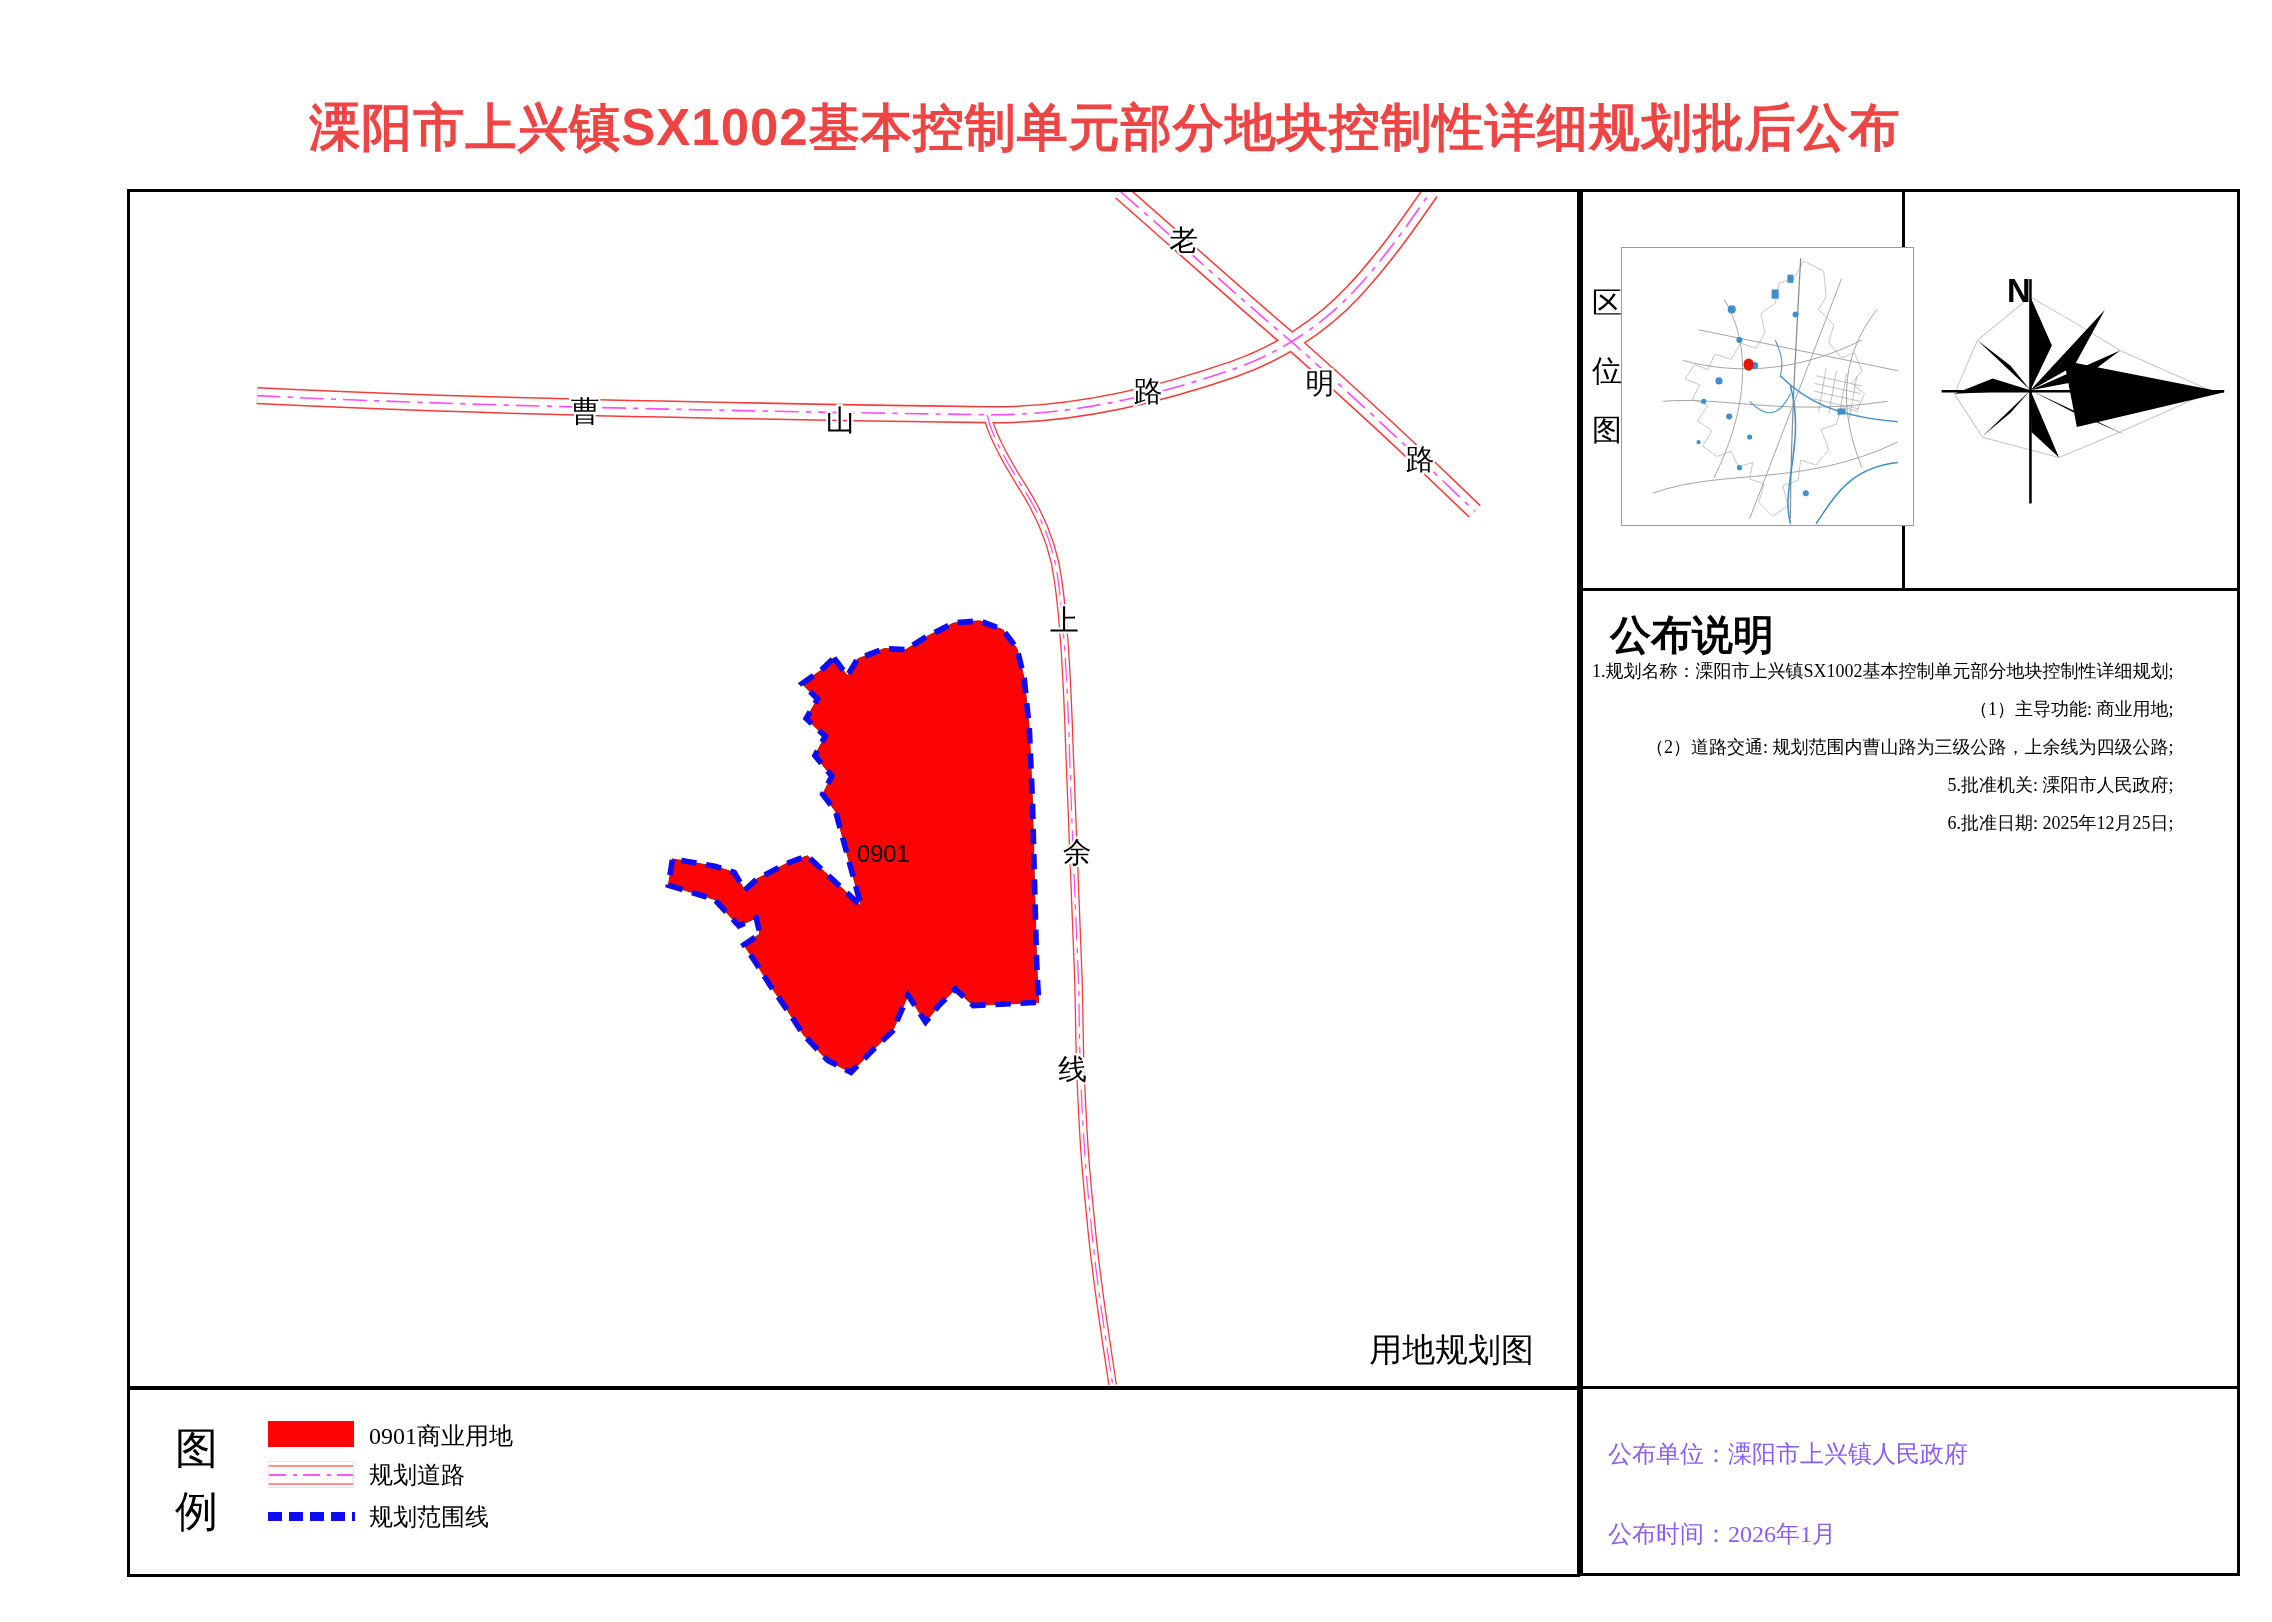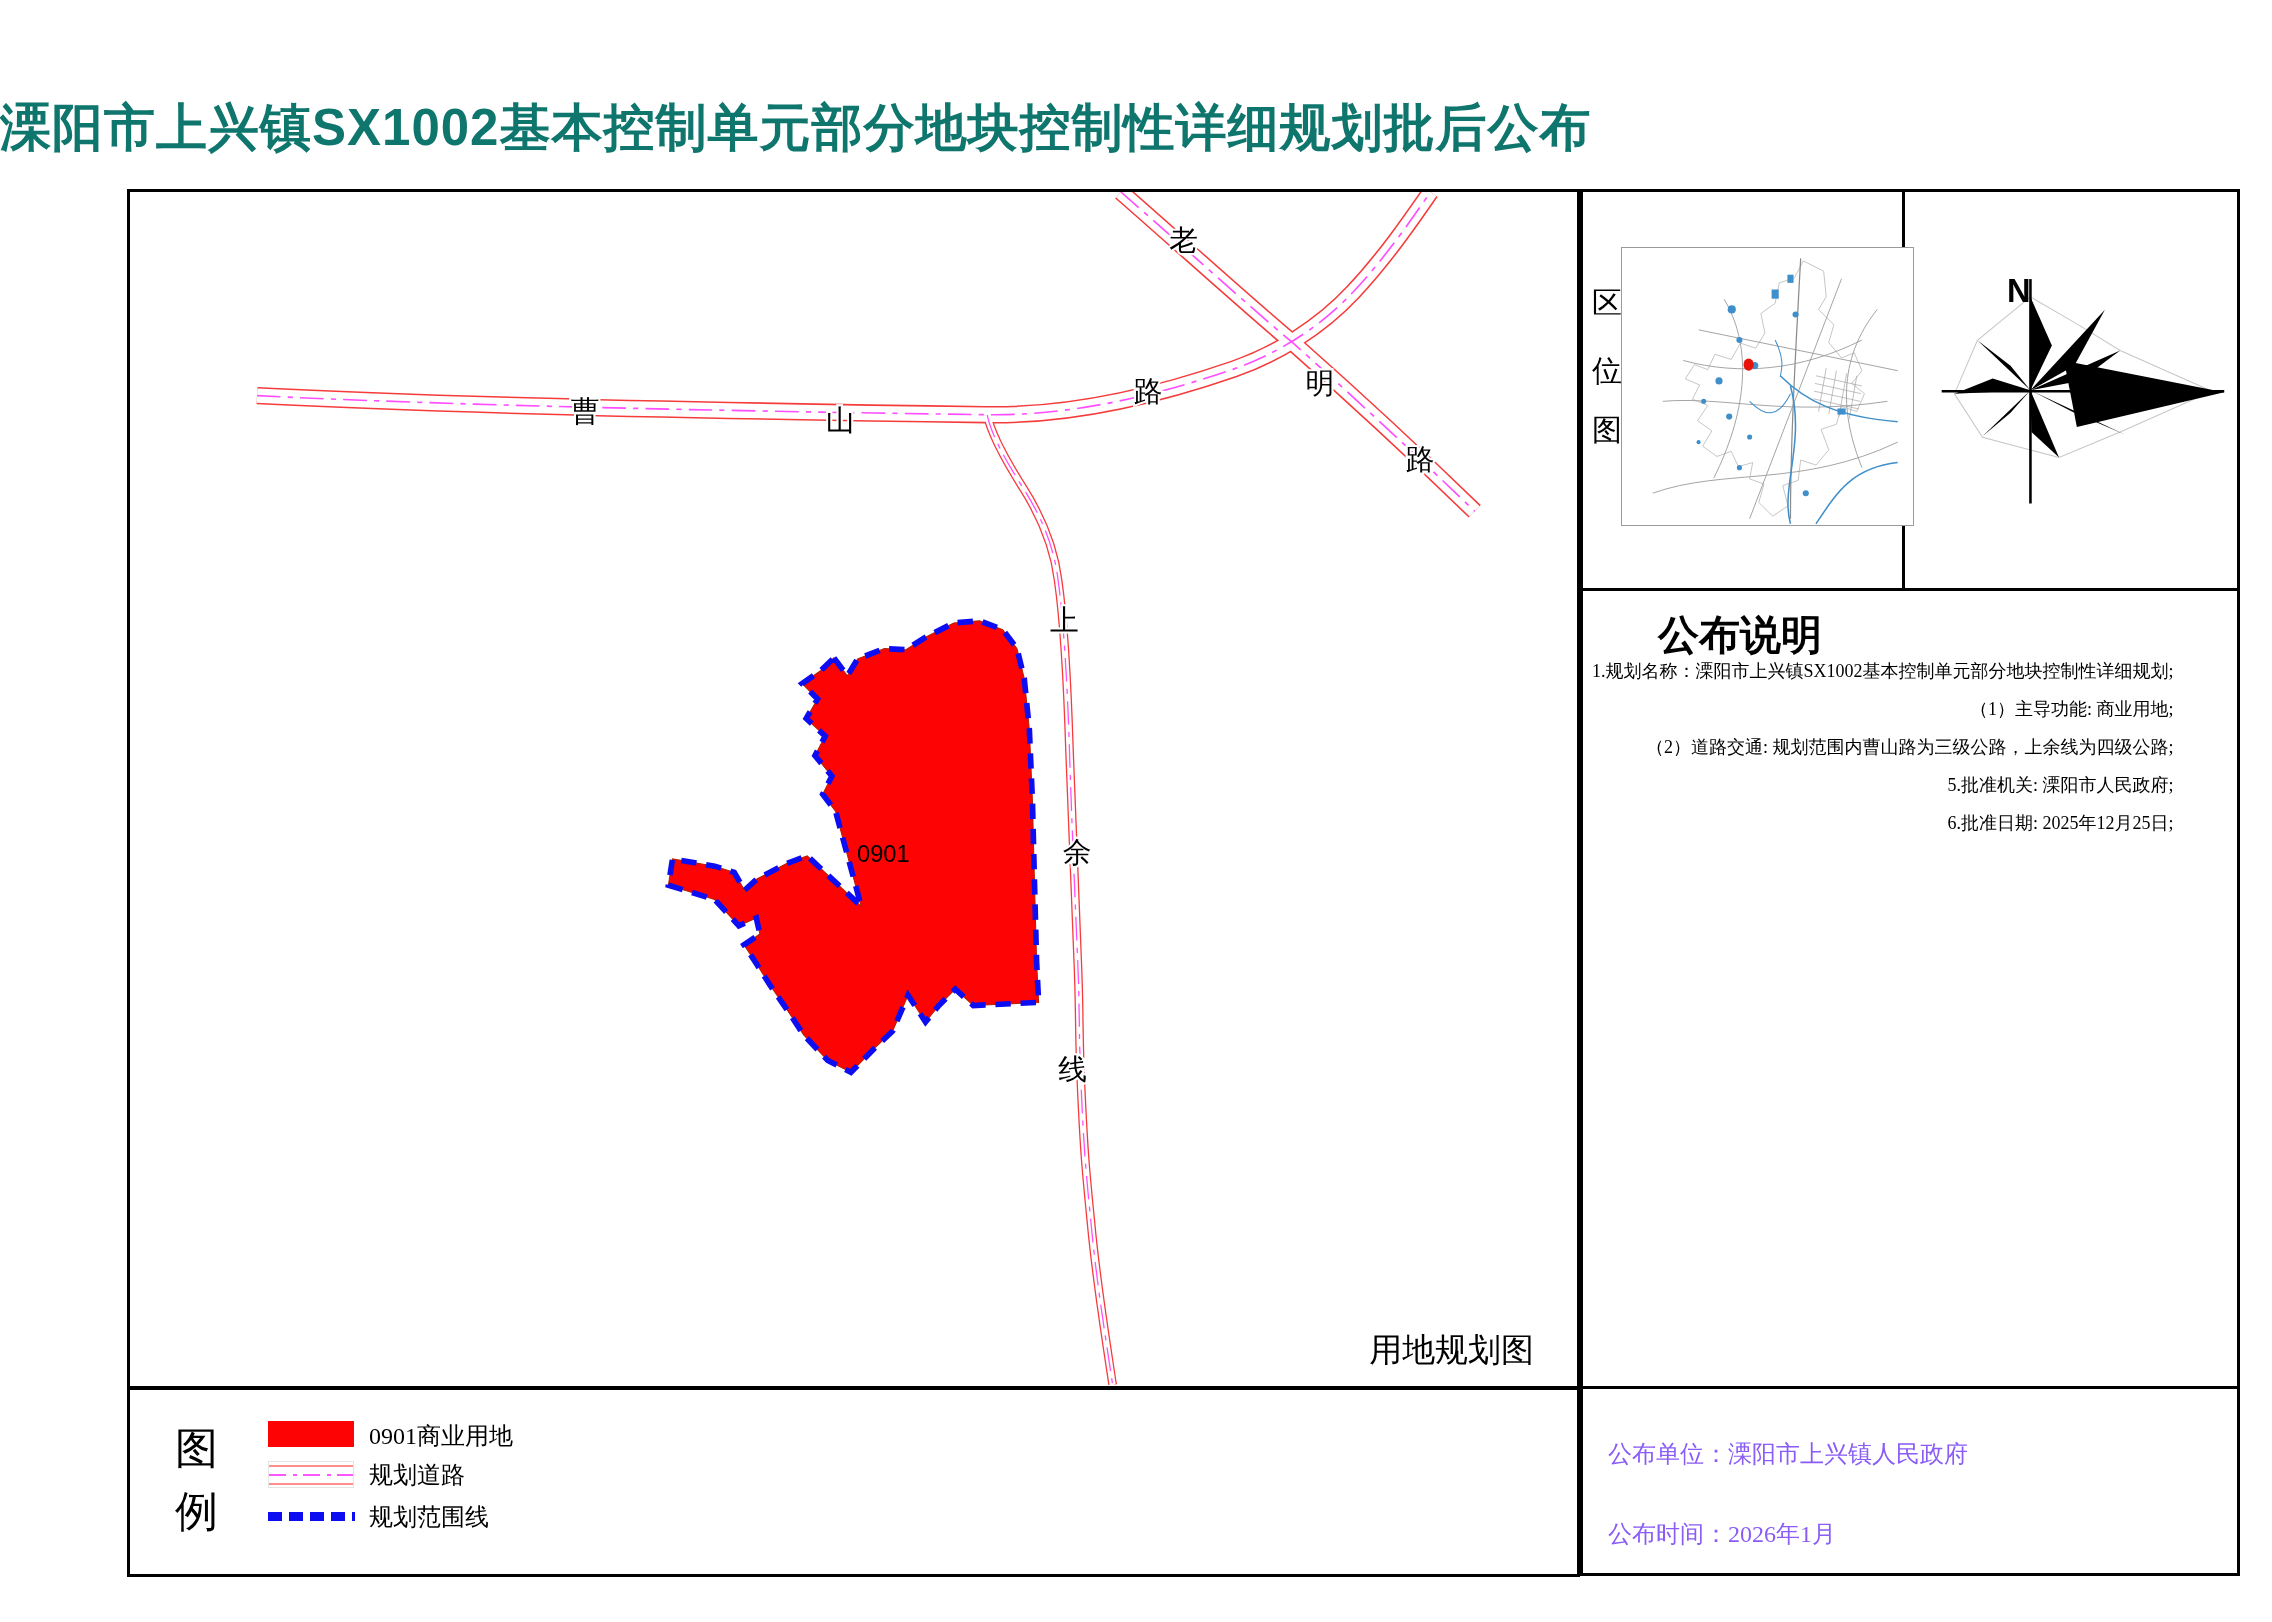--- a/index.html
+++ b/index.html
@@ -5,22 +5,22 @@
   html,body{margin:0;padding:0;}
   body{
     width:2273px;height:1622px;position:relative;overflow:hidden;
     background:#ffffff;
     font-family:"Liberation Serif", serif;
   }
   .abs{position:absolute;}
   .box{position:absolute;border:3.6px solid #000;box-sizing:border-box;background:#fff;}
   .page-title{
     position:absolute;left:0;top:101px;width:2210px;
-    font-family:"Liberation Sans",sans-serif;
-    font-weight:700;font-size:51px;line-height:1.05;color:#0f766e;
+    text-align:center;font-family:"Liberation Sans",sans-serif;
+    font-weight:700;font-size:51px;line-height:1.05;color:#ef4444;
     letter-spacing:1px;white-space:nowrap;
   }
   .vlabel-char{
     position:absolute;font-size:30px;color:#000;line-height:1;
     font-family:"Liberation Serif",serif;
   }
   .legend-label{position:absolute;font-size:43px;color:#000;line-height:1;font-family:"Liberation Serif",serif;}
   .legend-text{position:absolute;font-size:24px;color:#000;line-height:1;font-family:"Liberation Serif",serif;white-space:nowrap;}
   .legend-swatch{position:absolute;}
   .road-symbol{position:absolute;background:#fff;border:1px solid #e4e4e4;box-sizing:border-box;}
@@ -176,21 +176,21 @@
     <polygon points="244,388 300,520 246,470"></polygon>
     <polygon points="244,388 150,478 205,432"></polygon>
     <polygon points="244,388 95,395 170,365"></polygon>
     <polygon points="244,388 140,290 205,340"></polygon>
   </g>
   <line x1="244" y1="170" x2="244" y2="610" stroke="#000" stroke-width="5"></line>
   <line x1="70" y1="390" x2="624" y2="390" stroke="#000" stroke-width="5"></line>
   <text class="north-n" x="198" y="215">N</text>
 </svg>
 
-<div class="notes-title" style="left:1658px;top:615px;text-align:right;">公布说明</div>
+<div class="notes-title" style="left:1610px;top:615px;text-align:right;">公布说明</div>
 <div class="notes-list" style="left:1592px;top:652px;">
   <div>1.规划名称：溧阳市上兴镇SX1002基本控制单元部分地块控制性详细规划;</div>
   <div>（1）主导功能: 商业用地;</div>
   <div>（2）道路交通: 规划范围内曹山路为三级公路，上余线为四级公路;</div>
   <div>5.批准机关: 溧阳市人民政府;</div>
   <div>6.批准日期: 2025年12月25日;</div>
 </div>
 
 <div class="footer-line" style="left:1608px;top:1442px;">公布单位：溧阳市上兴镇人民政府</div>
 <div class="footer-line" style="left:1608px;top:1486px;margin-top:36px;">公布时间：2026年1月</div>

